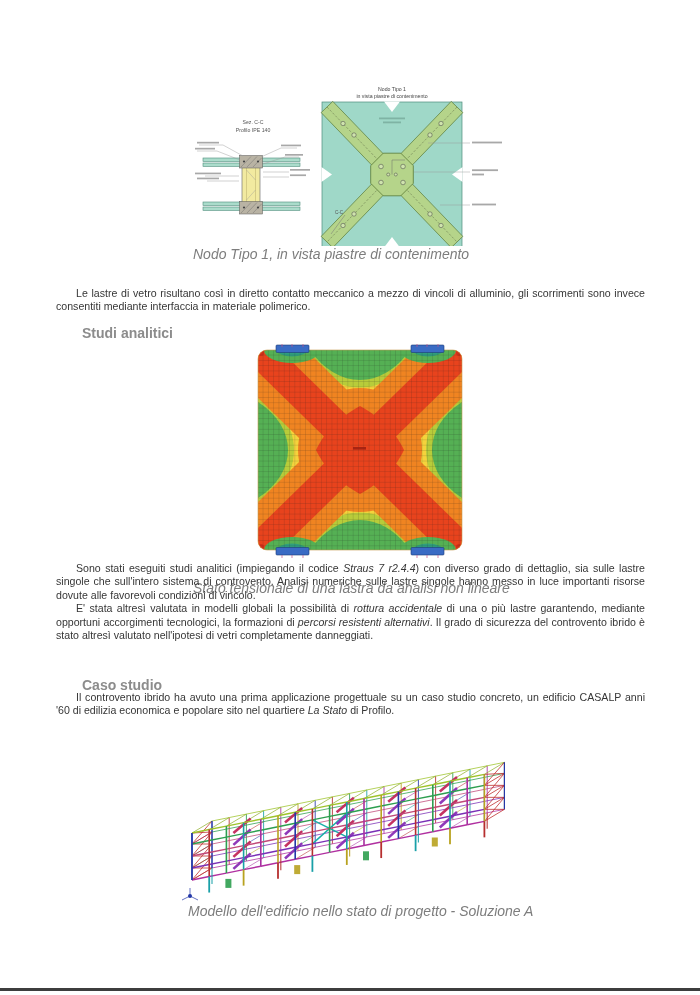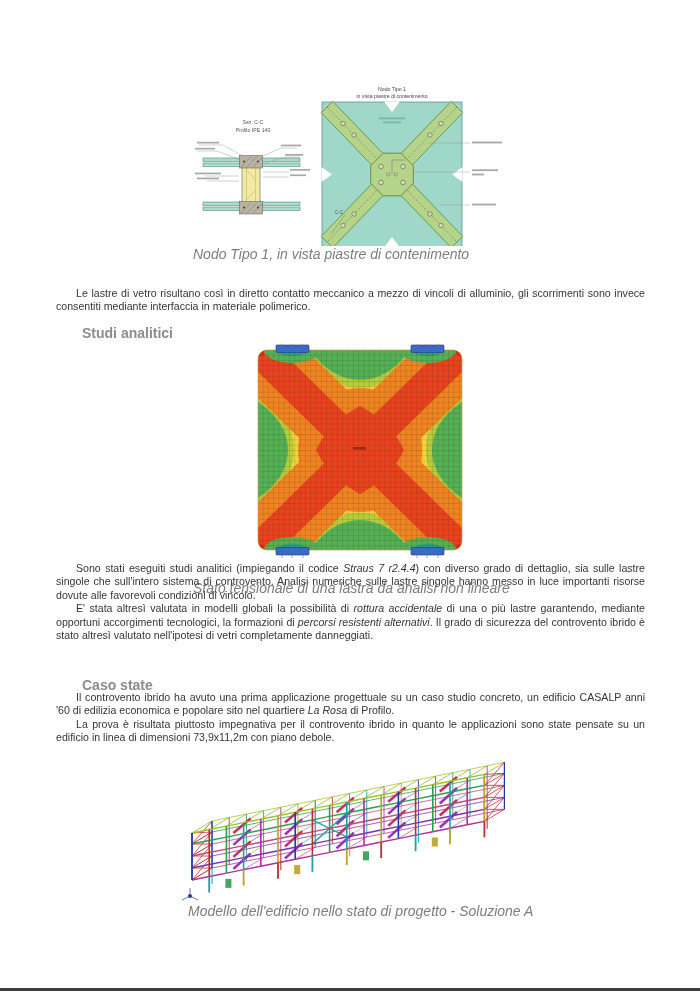--- a/index.html
+++ b/index.html
@@ -242,25 +242,24 @@
   </g>
 </svg>
 </div>
 <div class="abs caption" style="left:193px;top:559px;width:330px;margin-top:21px;">Stato tensionale di una lastra da analisi non lineare</div>
 
 <div class="abs para" style="top:562px;">
   <p><span>Sono stati eseguiti studi analitici (impiegando il codice </span><span style="font-style: italic;">Straus 7 r2.4.4</span><span>) con diverso grado di dettaglio, sia sulle lastre singole che sull'intero sistema di controvento. Analisi numeriche sulle lastre singole hanno messo in luce importanti risorse dovute alle favorevoli condizioni di vincolo.</span></p>
   <p><span>E' stata altresì valutata in modelli globali la possibilità di </span><span style="font-style: italic;">rottura accidentale</span><span> di una o più lastre  garantendo, mediante opportuni accorgimenti tecnologici, la formazioni di </span><span style="font-style: italic;">percorsi resistenti alternativi</span><span>. Il grado di sicurezza del controvento ibrido è stato altresì valutato nell'ipotesi di vetri completamente danneggiati.</span></p>
 </div>
 
-<div class="abs heading" style="top:677px;">Caso state</div>
+<div class="abs heading" style="top:677px;">Caso studio</div>
 
 <div class="abs para" style="top:691px;">
-  <p><span>Il controvento ibrido ha avuto una prima applicazione progettuale su un caso studio concreto, un edificio CASALP anni '60 di edilizia economica e popolare sito nel quartiere </span><span style="font-style: italic;">La Rosa</span><span> di Profilo.</span></p>
-  <p><span>La prova è risultata piuttosto impegnativa per il controvento ibrido in quanto le applicazioni sono state pensate su un edificio in linea di dimensioni 73,9x11,2m con piano debole.</span></p>
+  <p><span>Il controvento ibrido ha avuto una prima applicazione progettuale su un caso studio concreto, un edificio CASALP anni '60 di edilizia economica e popolare sito nel quartiere </span><span style="font-style: italic;">La Stato</span><span> di Profilo.</span></p>
 </div>
 
 <div class="abs" style="left:178px;top:748px;width:362px;height:156px;">
   <svg id="model-svg" width="362" height="156" viewBox="0 0 362 156">
       <line x1="34" y1="120" x2="34" y2="73" stroke="#2438a8" stroke-width="1" opacity="0.85"></line>
       <line x1="51.2" y1="116.55000000000001" x2="51.2" y2="69.55000000000001" stroke="#b62f2f" stroke-width="1" opacity="0.85"></line>
       <line x1="68.4" y1="113.1" x2="68.4" y2="66.1" stroke="#2d9e4f" stroke-width="1" opacity="0.85"></line>
       <line x1="85.6" y1="109.65" x2="85.6" y2="62.650000000000006" stroke="#19a0a8" stroke-width="1" opacity="0.85"></line>
       <line x1="102.8" y1="106.19999999999999" x2="102.8" y2="59.19999999999999" stroke="#a82fa0" stroke-width="1" opacity="0.85"></line>
       <line x1="120" y1="102.75" x2="120" y2="55.75" stroke="#b8a21f" stroke-width="1" opacity="0.85"></line>

